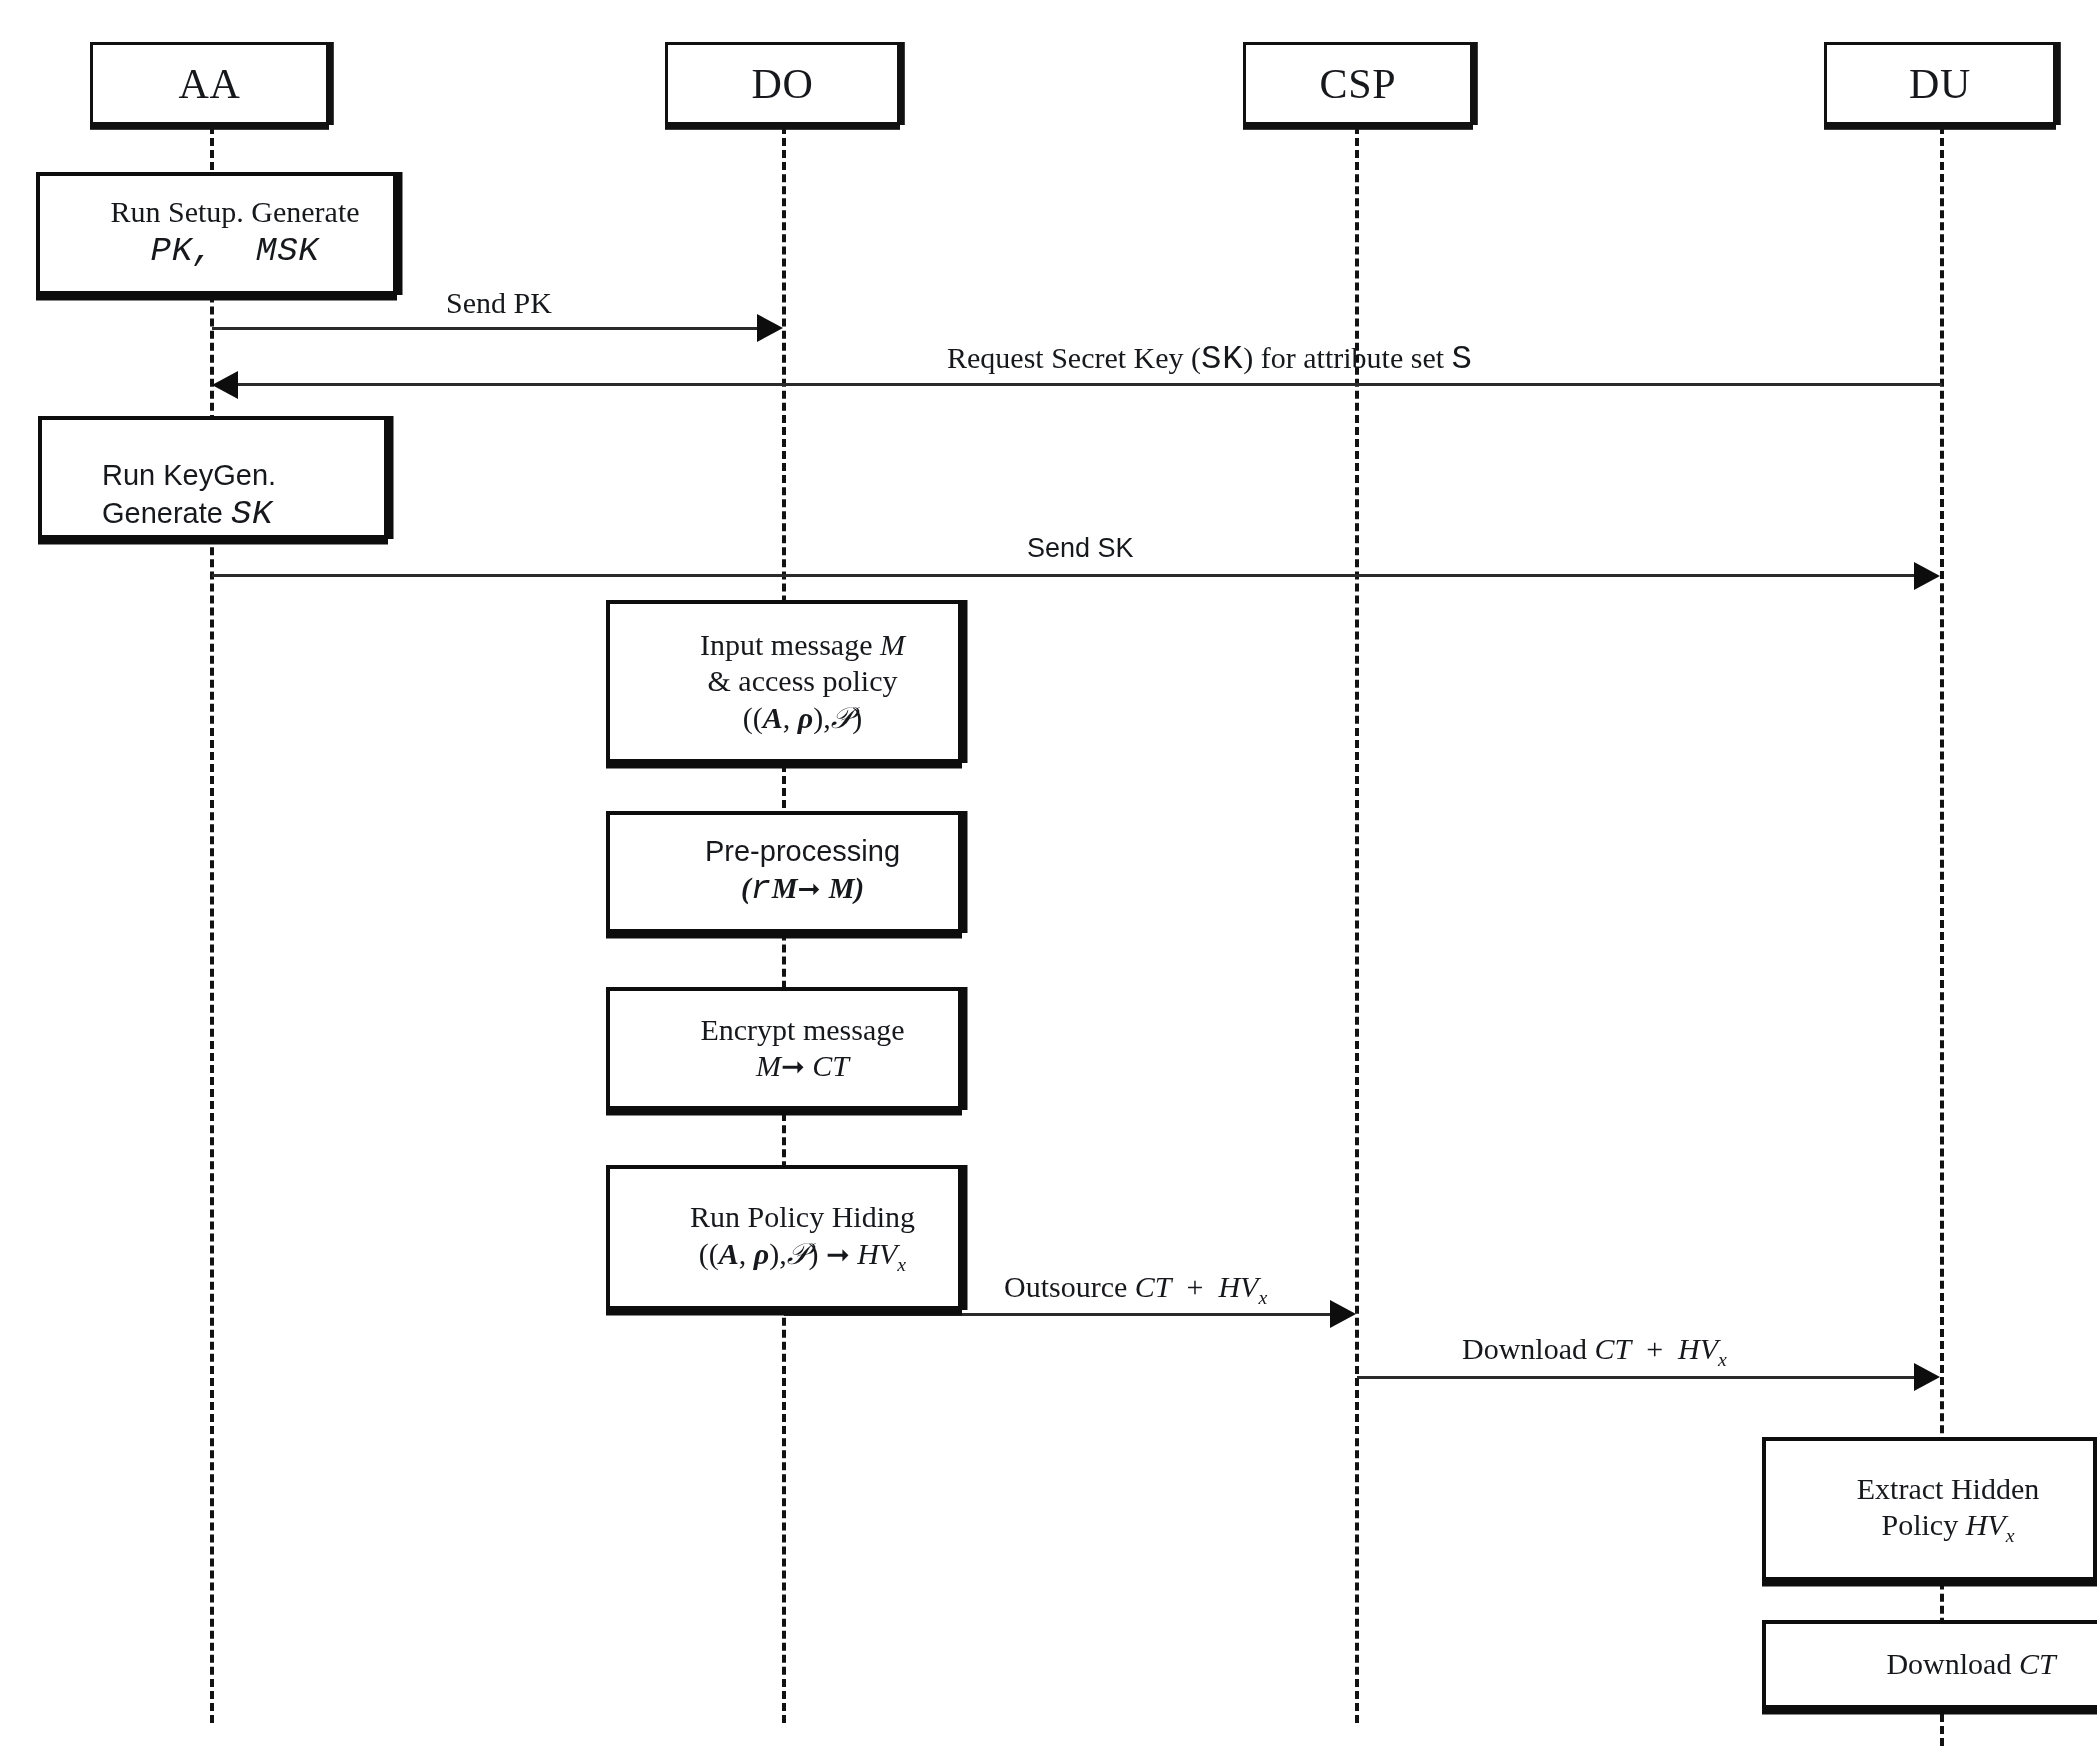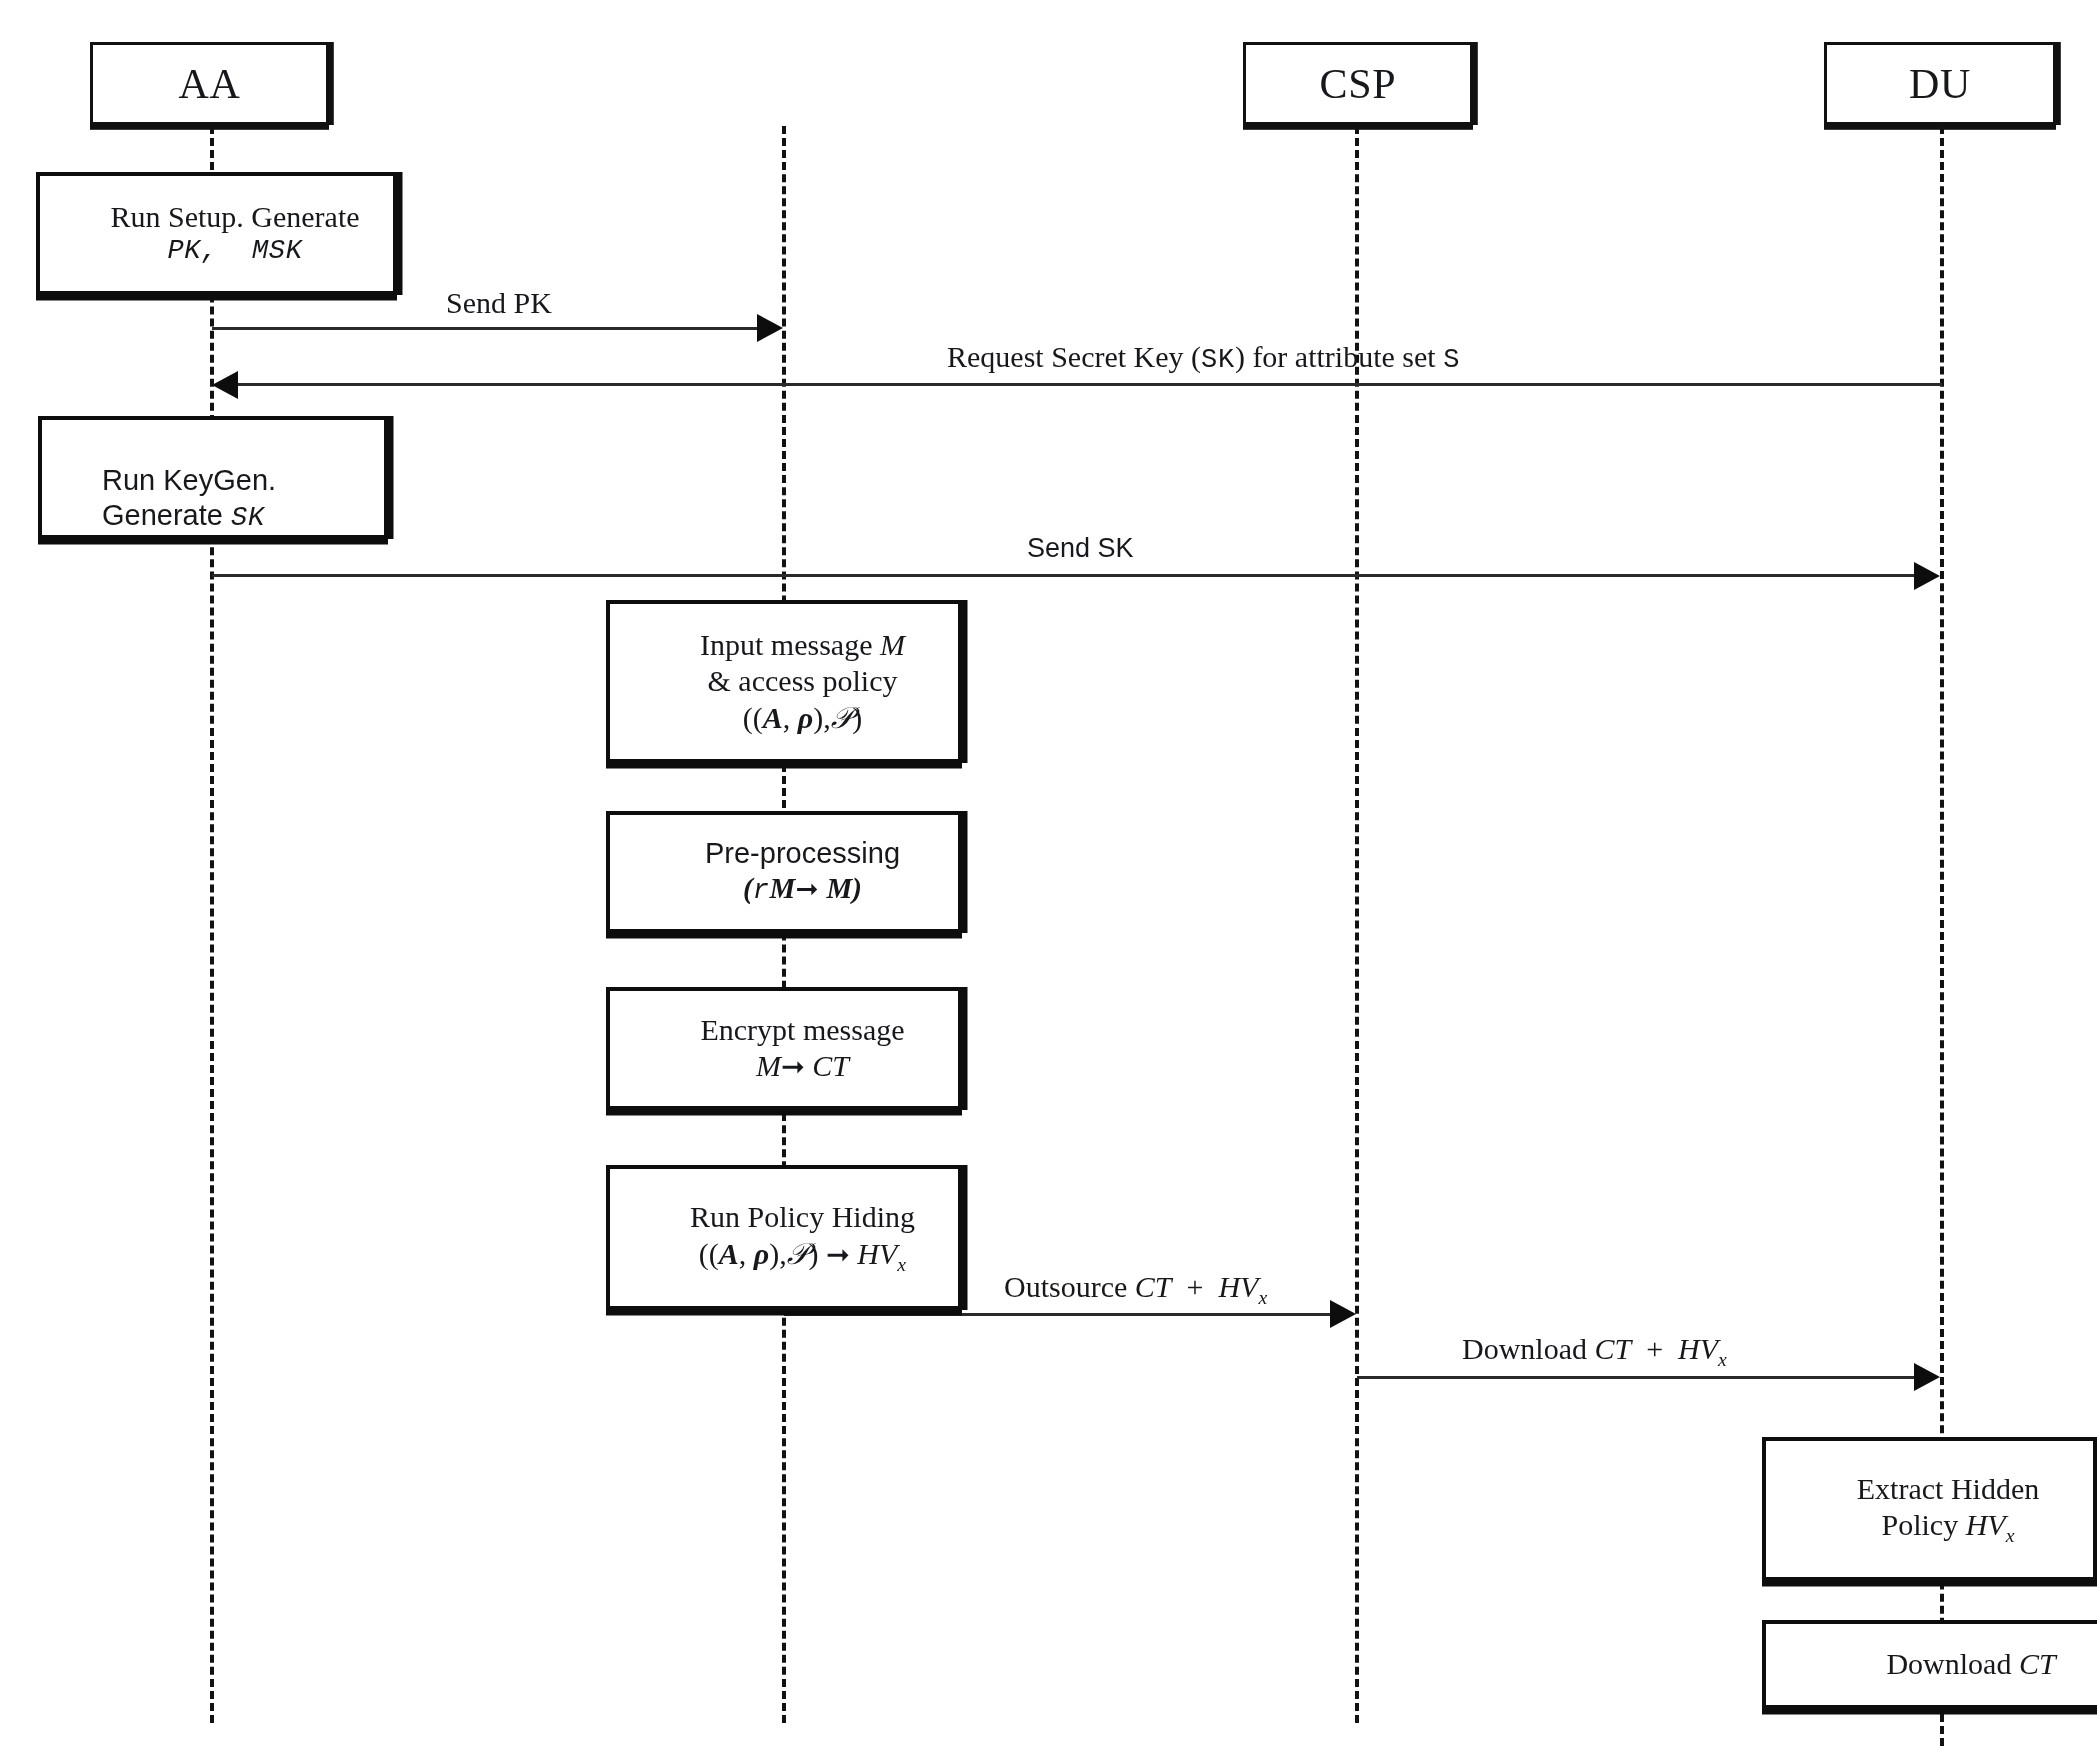--- a/index.html
+++ b/index.html
@@ -70,21 +70,21 @@
     line-height: 1.22;
     white-space: nowrap;
   }
   .sans .act-line {
     font-family: "Liberation Sans", sans-serif;
     font-size: 29px;
   }
   .mono-it {
     font-family: "Liberation Mono", monospace;
     font-style: italic;
-    font-size: 27px;
+    font-size: 34px;
     letter-spacing: 0.7px;
   }
   .math-it {
     font-family: "Liberation Serif", serif;
     font-style: italic;
   }
   .math-bi {
     font-family: "Liberation Serif", serif;
     font-style: italic;
     font-weight: bold;
@@ -142,20 +142,23 @@
 </style>
 </head>
 <body>
 
 <div id="canvas">
 
   <div class="actor-box" style="left:90px; top:42px; width:239px; height:83px;">
     <span class="actor-label">AA</span>
   </div>
 
+  <div class="actor-box" style="left:665px; top:42px; width:235px; height:83px;">
+    <span class="actor-label">DO</span>
+  </div>
 
   <div class="actor-box" style="left:1243px; top:42px; width:230px; height:83px;">
     <span class="actor-label">CSP</span>
   </div>
 
   <div class="actor-box" style="left:1824px; top:42px; width:232px; height:83px;">
     <span class="actor-label">DU</span>
   </div>
 
   <div class="lifeline" style="left:210px;  top:126px; height:1597px;"></div>

